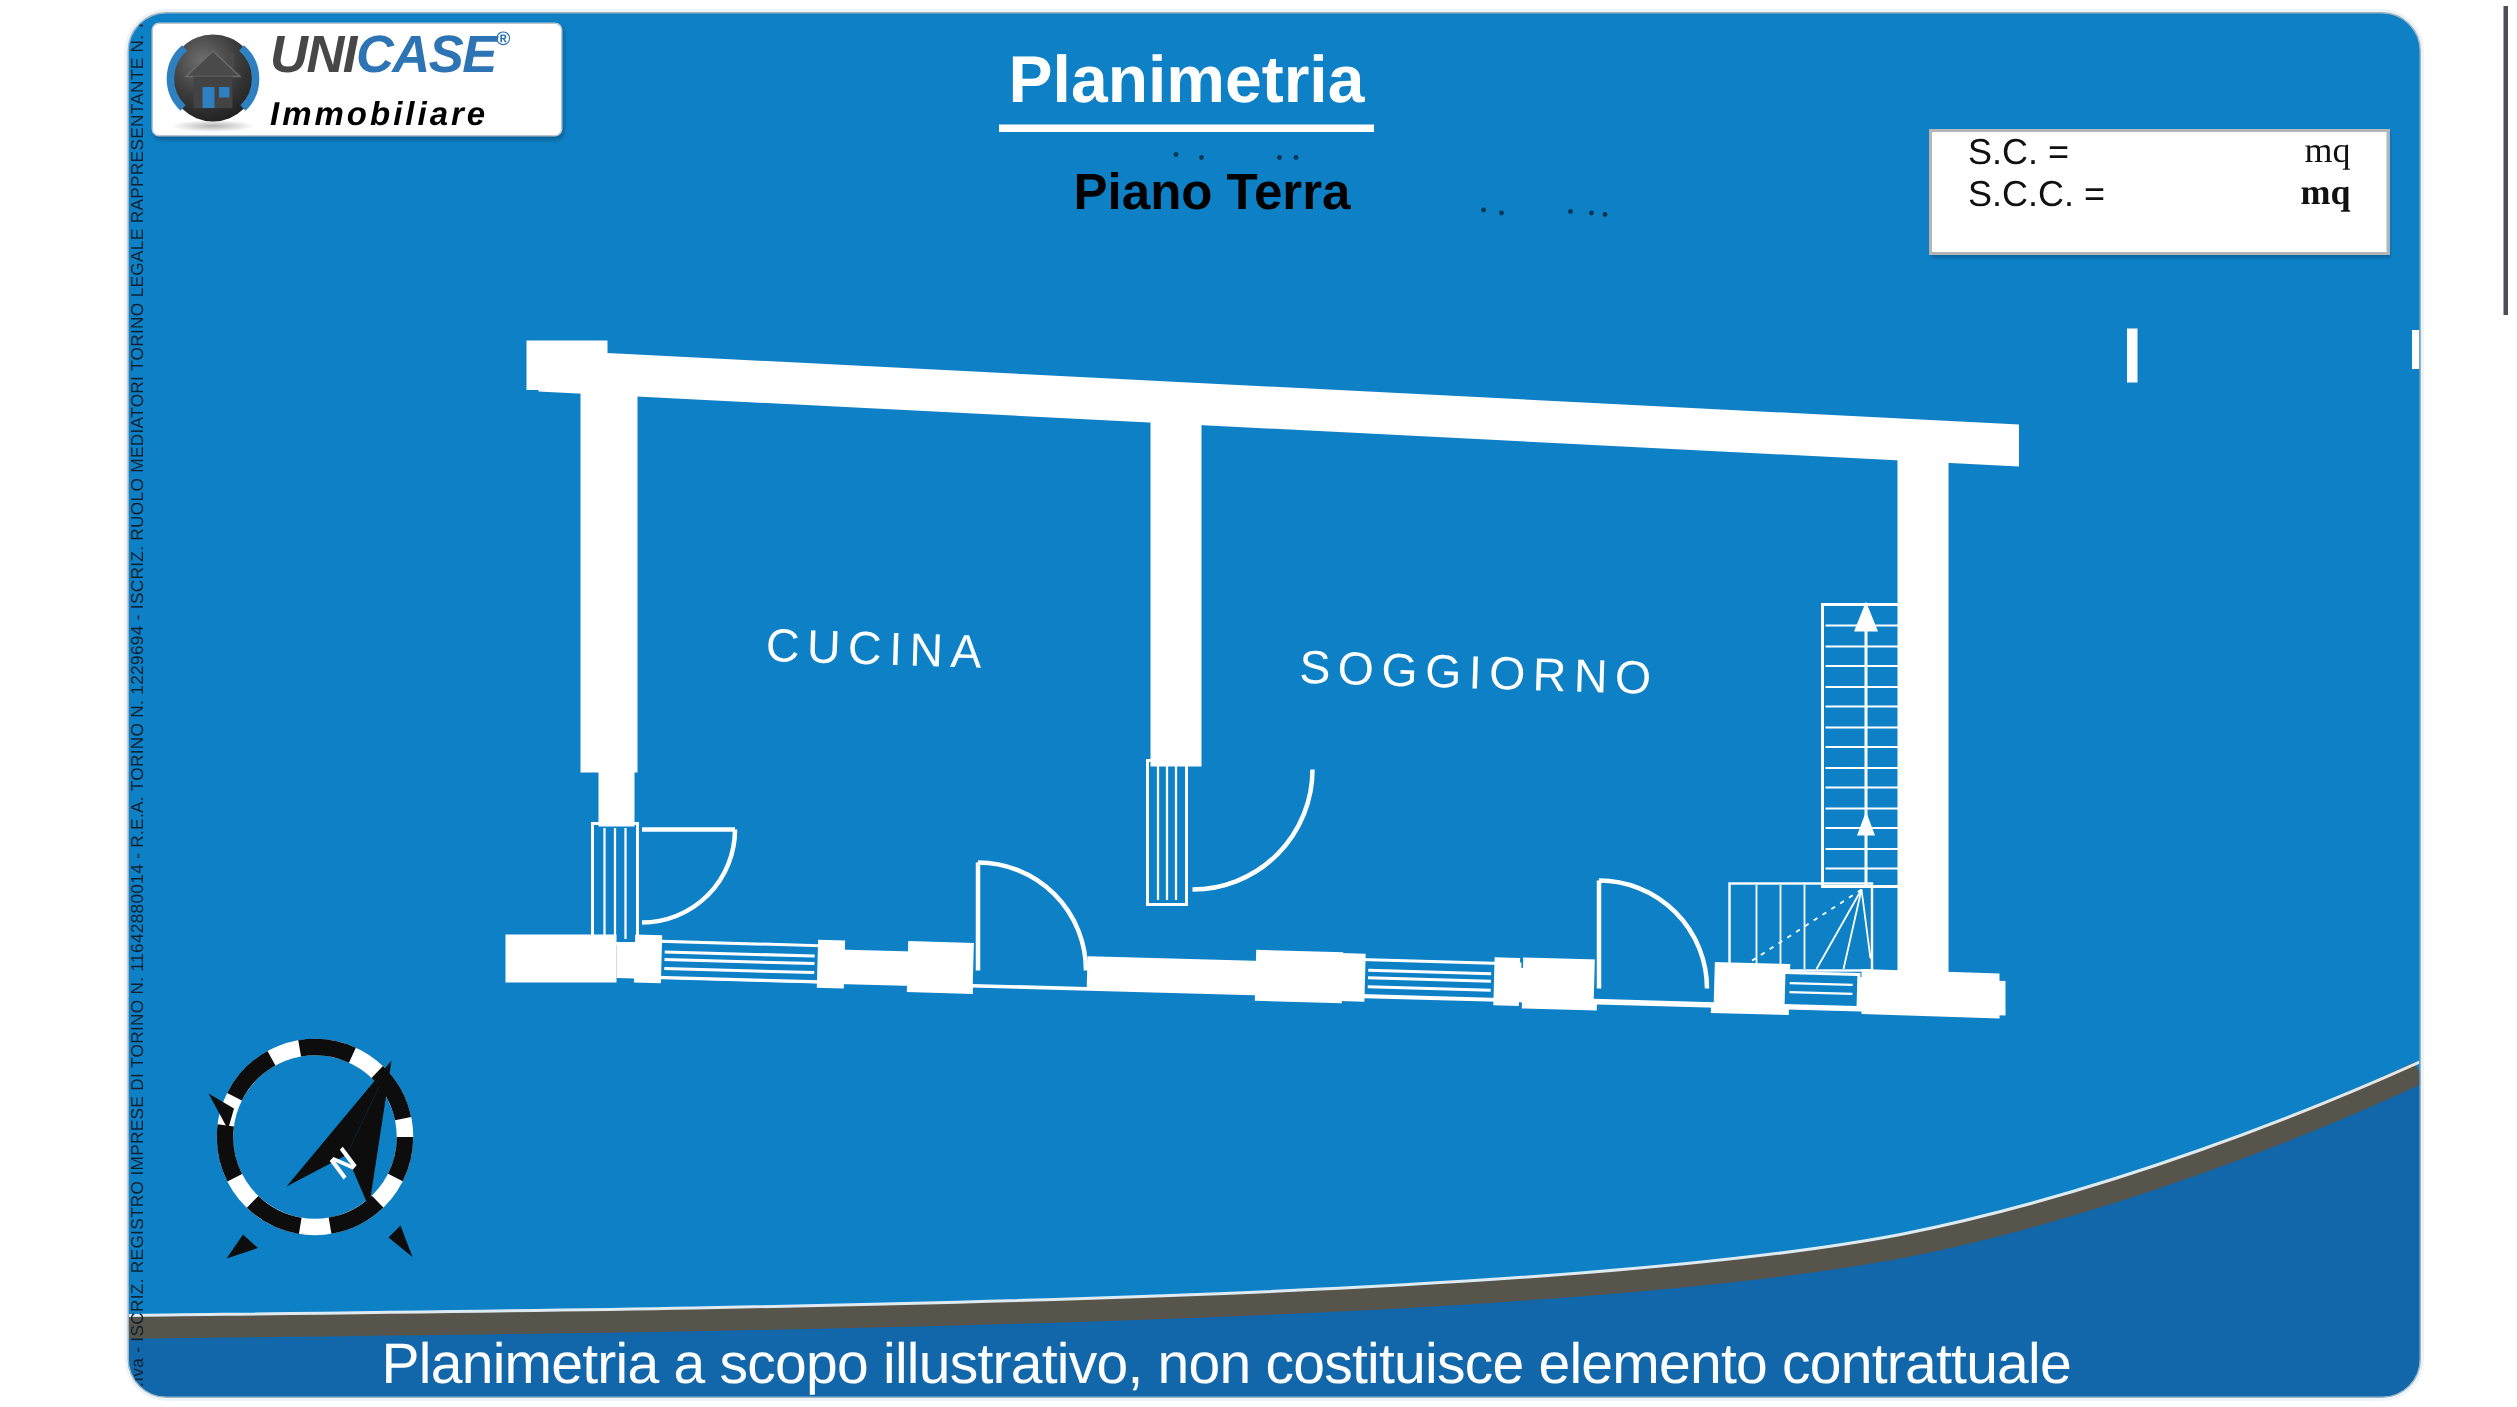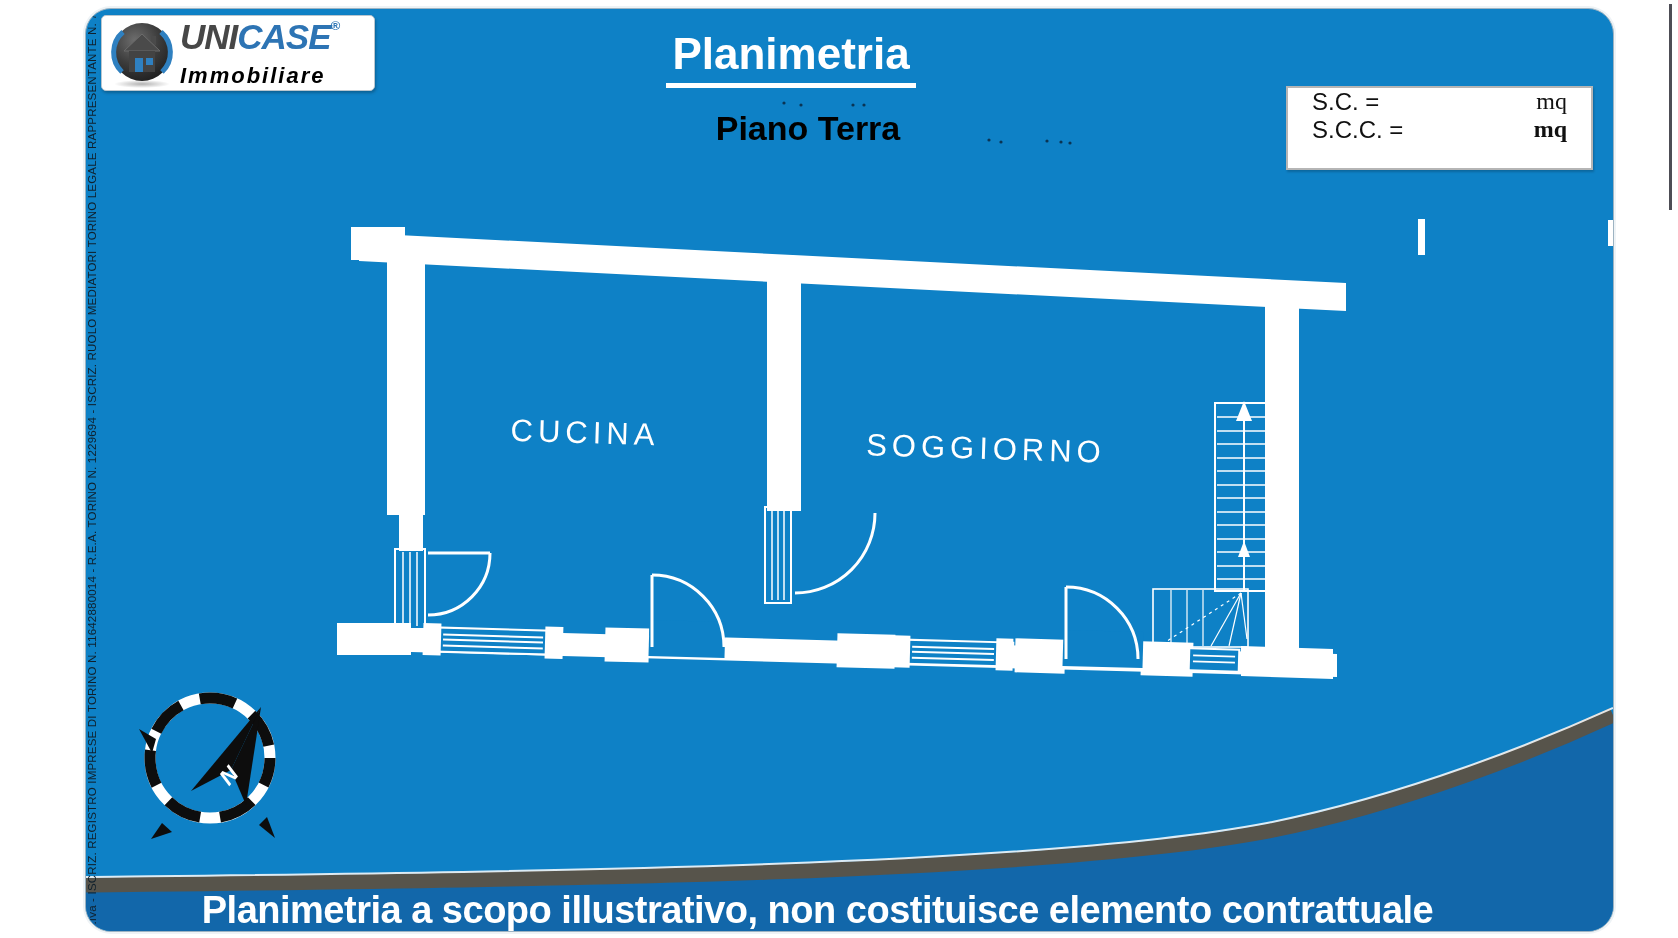--- a/index.html
+++ b/index.html
@@ -31,21 +31,21 @@
     display:flex;flex-direction:column;gap:1px;padding:0 24px;box-sizing:border-box;margin-top:40px;}
   .area-row{display:flex;justify-content:space-between;font-size:24px;line-height:27px;}
   .area-row .unit{font-weight:bold;font-family:Liberation Serif, serif;}
   .area-row:first-child .unit{font-weight:normal;}
   
   .legal{position:absolute;left:0px;top:64px;height:858px;width:17px;
     writing-mode:vertical-rl;transform:rotate(180deg);
     font-size:11.5px;color:#10202c;letter-spacing:.2px;white-space:nowrap;}
   
   .band-text{position:absolute;left:0;top:880px;width:1527px;height:42px;line-height:42px;
-    text-align:center;color:#ffffff;font-size:38px;font-weight:bold;padding-right:64px;
+    text-align:center;color:#ffffff;font-size:38px;font-weight:normal;padding-right:64px;
     box-sizing:border-box;letter-spacing:-0.5px;}
   
   .edge-line{position:absolute;left:1669px;top:4px;width:3px;height:206px;background:#4d4d55;}
 </style>
 </head>
 <body>
 
 <div class="page">
 
   <div class="panel">

